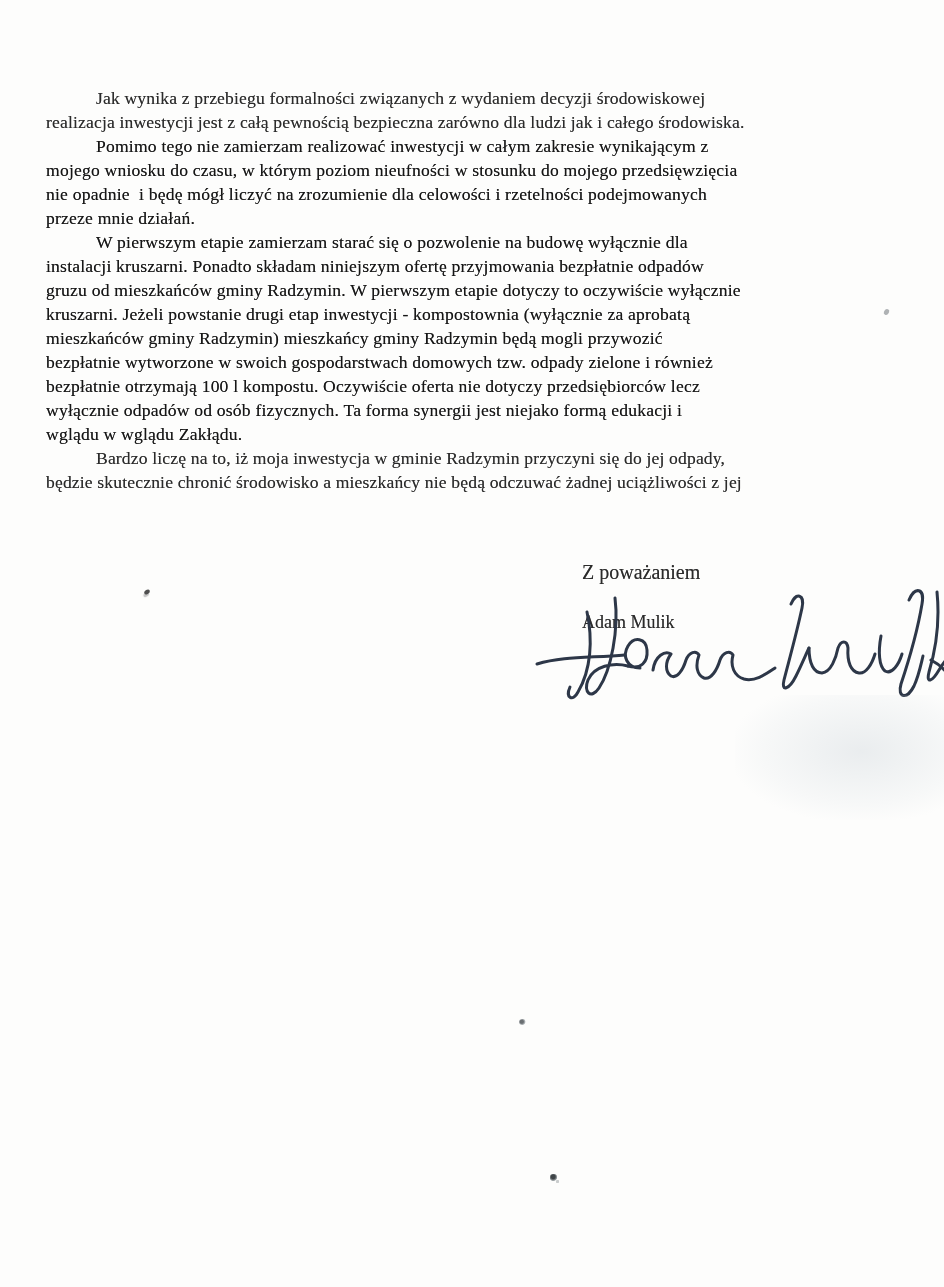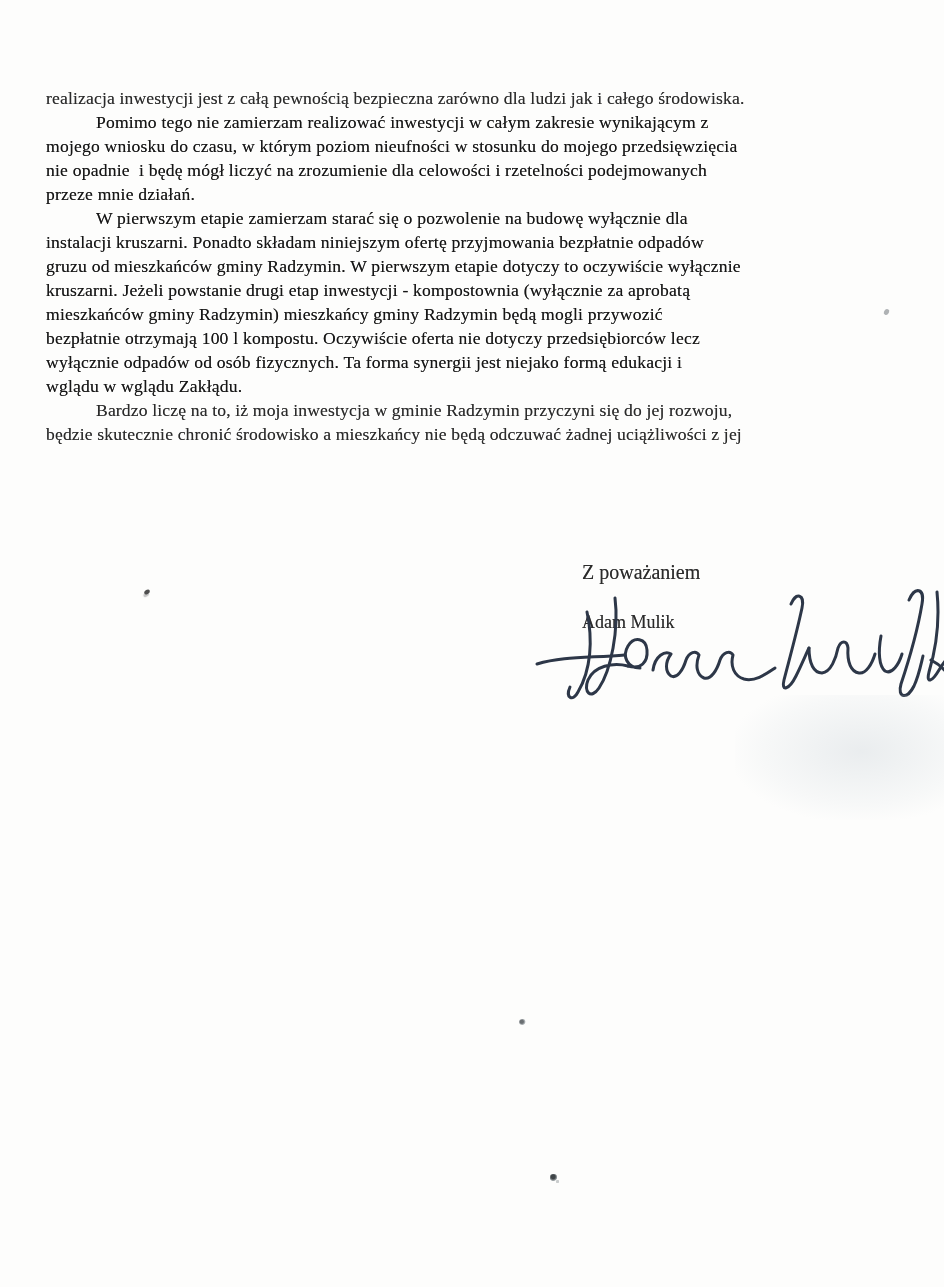--- a/index.html
+++ b/index.html
@@ -84,43 +84,45 @@
   .speck-d { left:884px; top:309px; width:5px; height:6px; background:#8d9296; border-radius:60% 40% 60% 40%; transform:rotate(20deg); opacity:0.7; }
 </style>
 </head>
 <body>
 
 <div class="page">
 
   <div class="body-text">
 
     <div class="para">
+      <div class="line indent">Jak wynika z przebiegu formalności związanych z wydaniem decyzji środowiskowej</div>
       <div class="line">realizacja inwestycji jest z całą pewnością bezpieczna zarówno dla ludzi jak i całego środowiska.</div>
     </div>
 
     <div class="para para-bold">
       <div class="line indent">Pomimo tego nie zamierzam realizować inwestycji w całym zakresie wynikającym z</div>
       <div class="line">mojego wniosku do czasu, w którym poziom nieufności w stosunku do mojego przedsięwzięcia</div>
       <div class="line">nie opadnie  i będę mógł liczyć na zrozumienie dla celowości i rzetelności podejmowanych</div>
       <div class="line">przeze mnie działań.</div>
     </div>
 
     <div class="para para-bold">
       <div class="line indent">W pierwszym etapie zamierzam starać się o pozwolenie na budowę wyłącznie dla</div>
       <div class="line">instalacji kruszarni. Ponadto składam niniejszym ofertę przyjmowania bezpłatnie odpadów</div>
       <div class="line">gruzu od mieszkańców gminy Radzymin. W pierwszym etapie dotyczy to oczywiście wyłącznie</div>
       <div class="line">kruszarni. Jeżeli powstanie drugi etap inwestycji - kompostownia (wyłącznie za aprobatą</div>
       <div class="line">mieszkańców gminy Radzymin) mieszkańcy gminy Radzymin będą mogli przywozić</div>
+      <div class="line">bezpłatnie wytworzone w swoich gospodarstwach domowych tzw. odpady zielone i również</div>
       <div class="line">bezpłatnie otrzymają 100 l kompostu. Oczywiście oferta nie dotyczy przedsiębiorców lecz</div>
       <div class="line">wyłącznie odpadów od osób fizycznych. Ta forma synergii jest niejako formą edukacji i</div>
       <div class="line">wglądu w wglądu Zakłądu.</div>
     </div>
 
     <div class="para">
-      <div class="line indent">Bardzo liczę na to, iż moja inwestycja w gminie Radzymin przyczyni się do jej rozwoju,</div>
+      <div class="line indent">Bardzo liczę na to, iż moja inwestycja w gminie Radzymin przyczyni się do jej odpady,</div>
       <div class="line">będzie skutecznie chronić środowisko a mieszkańcy nie będą odczuwać żadnej uciążliwości z jej</div>
     </div>
 
   </div>
 
   <div class="closing-block">
     <div class="closing-line">Z poważaniem</div>
   </div>
 
   <div class="signer-name">Adam Mulik</div>

